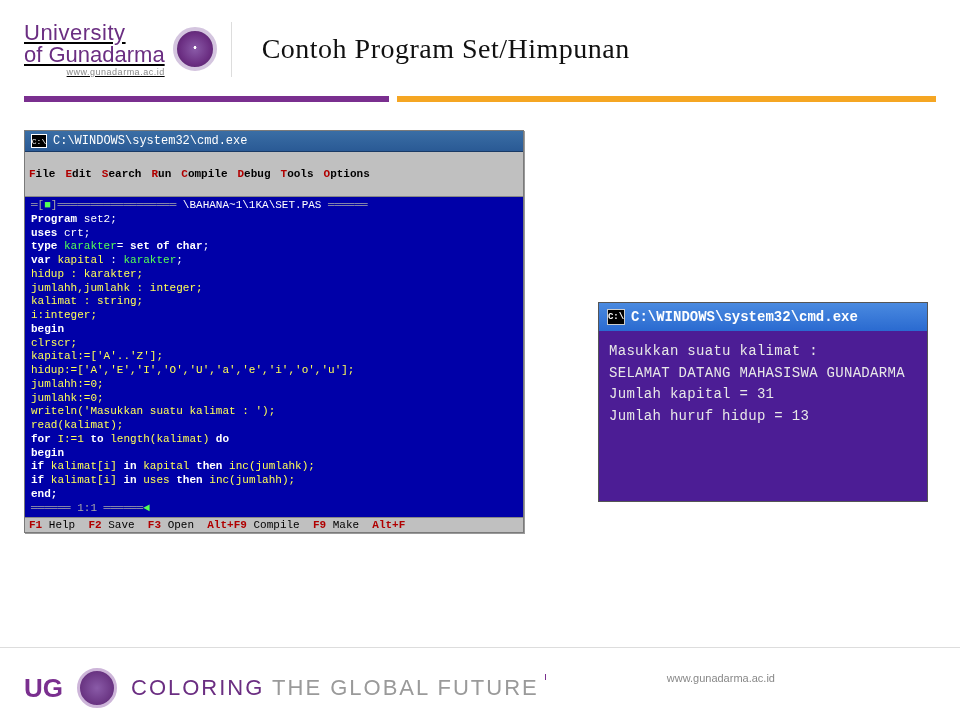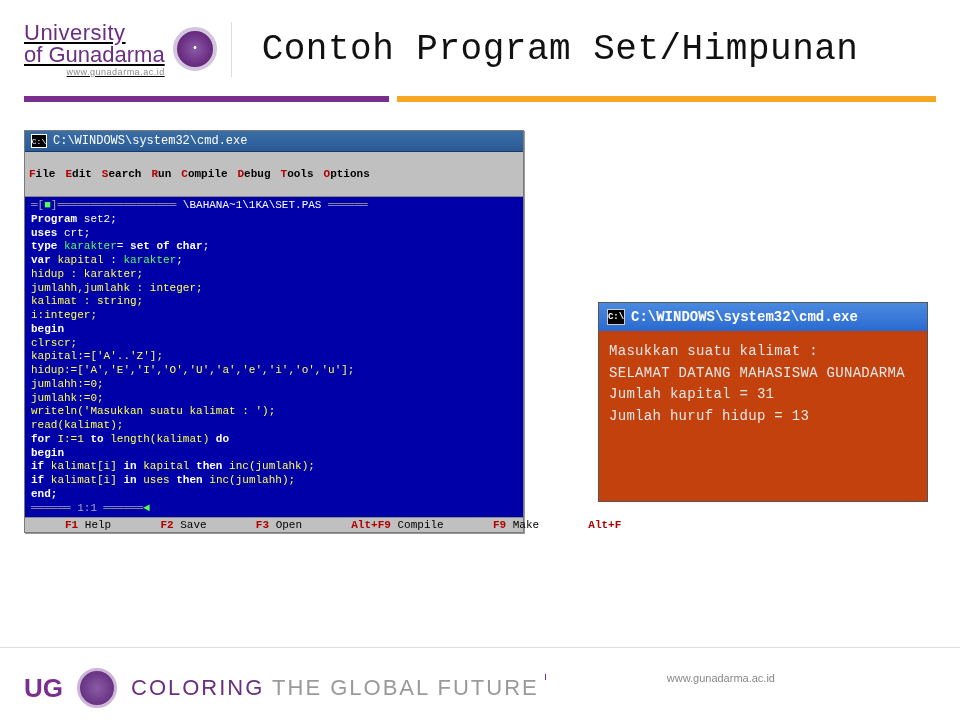--- a/index.html
+++ b/index.html
@@ -27,22 +27,22 @@
     width: 44px; height: 44px; border-radius: 50%;
     background: radial-gradient(circle at 50% 50%, #8a5ba8 0%, #6b2e82 60%, #4a1f5e 100%);
     border: 4px solid #d4c5df;
     position: relative;
   }
   .seal::after{
     content:""; position:absolute; inset:6px; border-radius:50%;
     background: radial-gradient(circle at 50% 45%, #fff 0 8%, transparent 9%);
   }
   .slide-title {
-    font-size: 36px; color: #111; font-weight: 400;
-    font-family: Liberation Mono, monospace;
+    font-size: 28px; color: #111; font-weight: 400;
+    font-family: Liberation Serif, serif;
     letter-spacing: 0.5px;
   }
   .sep-bar {
     margin: 6px 24px 0 24px;
     display: flex; height: 6px;
   }
   .sep-bar .a { width: 40%; background: #7a2f8f; }
   .sep-bar .g { width: 8px; }
   .sep-bar .b { flex: 1; background: #f5a623; }
 
@@ -80,39 +80,39 @@
   .tp-body .kw { color: #fff; font-weight: bold; }
   .tp-body .ty { color: #54ff54; }
   .tp-body .id { color: #ffff54; }
   .tp-body .path { color:#fff; }
   .tp-body .top { color:#a8a8a8; }
   .tp-status {
     background: #c0c0c0; color:#000; font-size:11px; padding:1px 4px;
     border-top:1px solid #888; white-space: pre;
     font-family: "Courier New", monospace;
   }
-  .tp-status .hot { color:#b00000; font-weight:bold;margin-left:36px; }
+  .tp-status .hot { color:#b00000; font-weight:bold; }
 
   
   .out-window {
     position: absolute; right: 32px; top: 200px;
     width: 330px; border: 1px solid #555;
     font-family: "Consolas","Courier New",monospace;
   }
   .out-titlebar {
     background: linear-gradient(#4a8ae0,#2a6ad0);
     color:#fff; font-size: 14px; font-weight: bold;
     padding: 6px 8px; display:flex; align-items:center; gap:6px;
   }
   .out-titlebar .cmdico {
     width: 18px; height: 16px; background:#000; border:1px solid #ccc;
     font-size:9px; color:#fff; display:flex;align-items:center;justify-content:center;
   }
   .out-body {
-    background:#c2410c; color:#e8e8e8; font-size: 14px;
+    background:#4c1d95; color:#e8e8e8; font-size: 14px;
     padding: 10px 10px 28px 10px; line-height: 1.55;
     white-space: pre;
     font-family: "Courier New", monospace;
     letter-spacing: 0.3px;
     min-height: 170px;
   }
 
   .footer {
     position: absolute; left:0; right:0; bottom:0;
     border-top: 1px solid #ddd;

